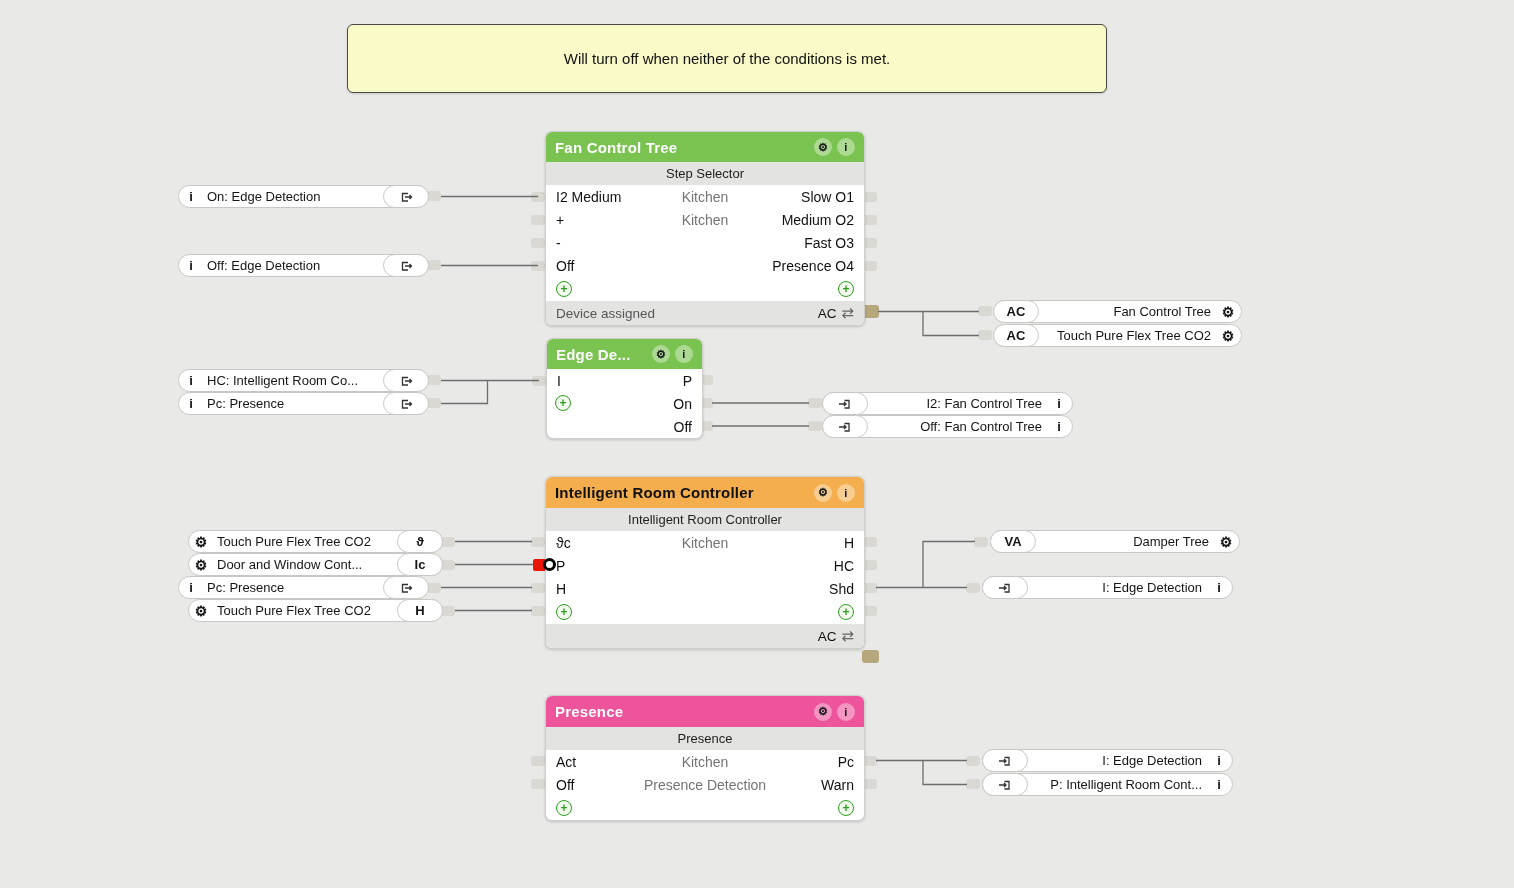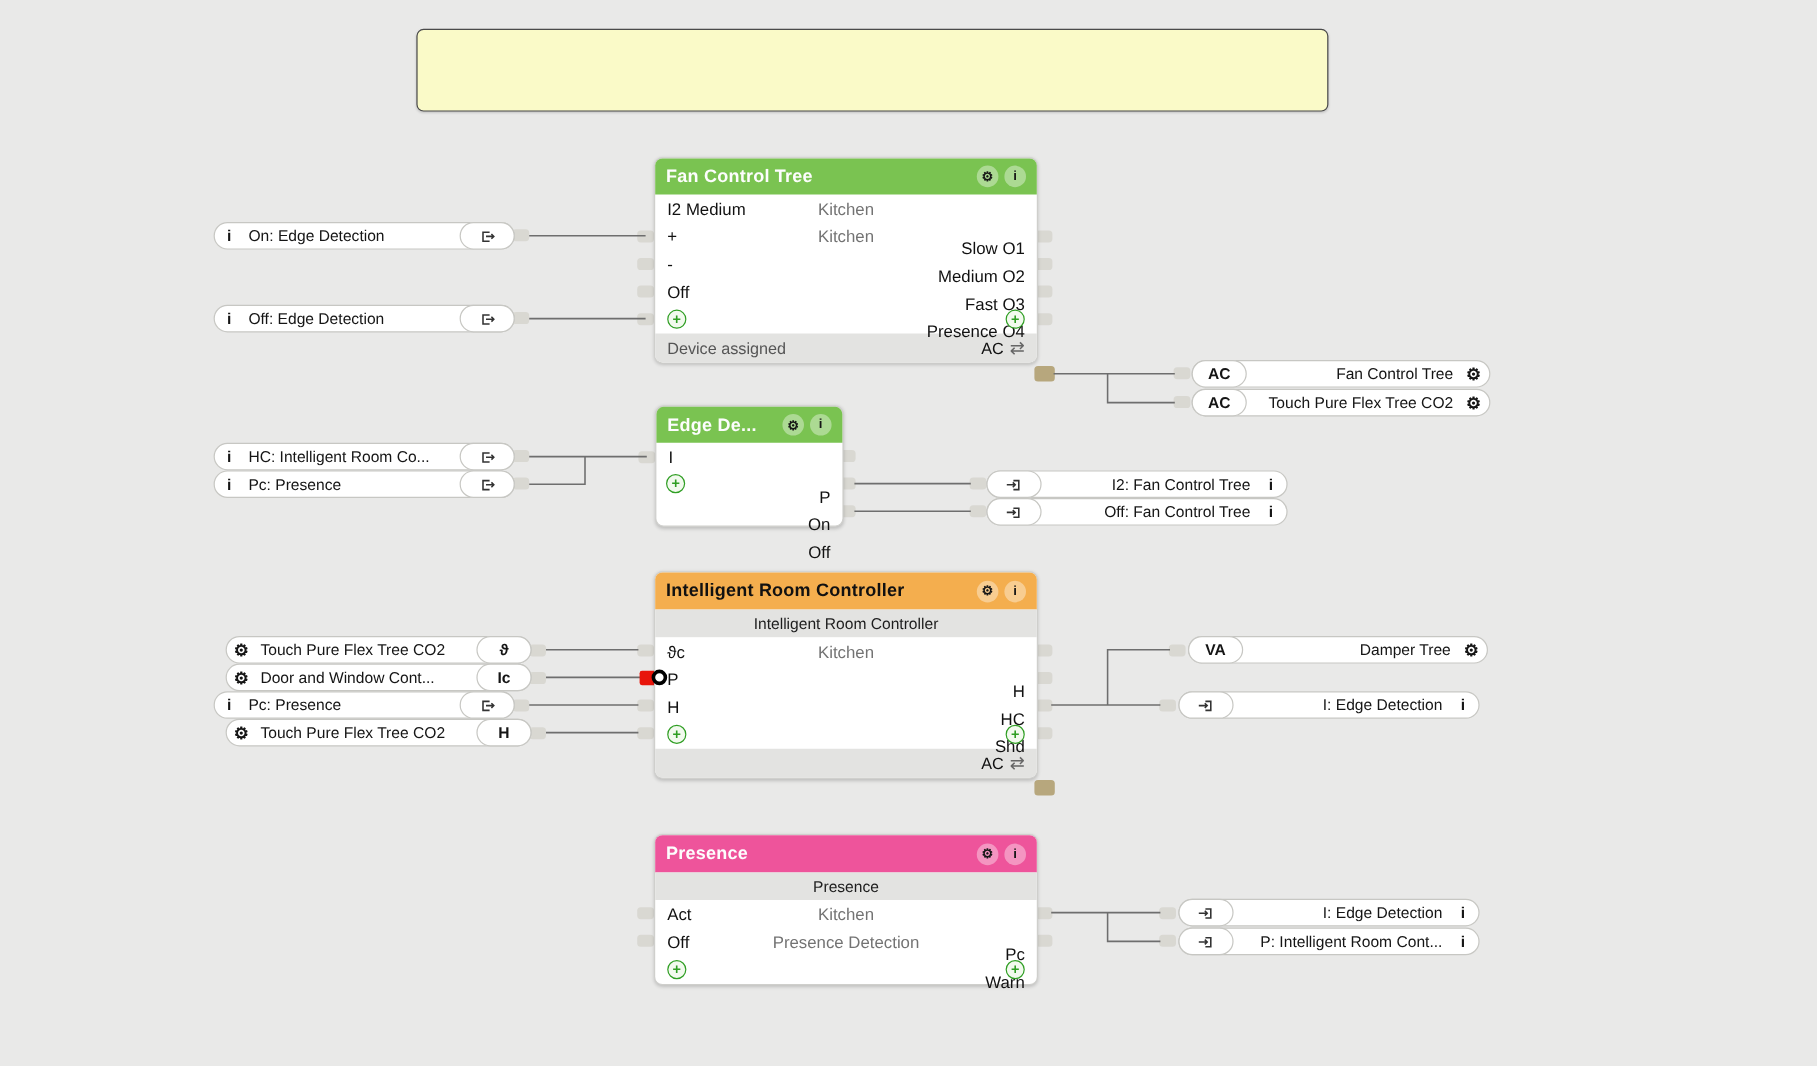--- a/index.html
+++ b/index.html
@@ -31,21 +31,21 @@
   .bh.pink{background:#ee549b;color:#fdfdfd;}
   .bt{flex:1;white-space:nowrap;overflow:hidden;text-overflow:ellipsis;}
   .hic{width:18px;height:18px;border-radius:50%;background:rgba(255,255,255,.38);
        display:flex;align-items:center;justify-content:center;
        font-size:11px;font-weight:700;color:#161616;margin-left:5px;flex:0 0 auto;cursor:pointer;}
   .bsub{height:23px;background:#e3e3e1;display:flex;align-items:center;justify-content:center;
         font-size:13px;color:#1d1d1d;}
   .brow{position:relative;height:23px;font-size:14px;color:#111;}
   .bl{position:absolute;left:10px;top:50%;transform:translateY(-50%);white-space:nowrap;}
   .bc{position:absolute;left:0;right:0;text-align:center;top:50%;transform:translateY(-50%);color:#737373;}
-  .br{position:absolute;right:10px;top:50%;transform:translateY(-50%);white-space:nowrap;margin-top:33px;}
+  .br{position:absolute;right:10px;top:50%;transform:translateY(-50%);white-space:nowrap;}
   .prow{position:relative;height:24px;}
   .plus{position:absolute;left:10px;top:4px;width:14px;height:14px;border:1.5px solid #2f9e23;
         border-radius:50%;color:#2f9e23;background:#f2faee;display:flex;align-items:center;
         justify-content:center;font-size:12px;font-weight:700;line-height:1;box-sizing:content-box;cursor:pointer;}
   .plus.r{left:auto;right:10px;}
   .plus.inrow{position:absolute;left:8px;top:3px;}
   .bfoot{height:24px;background:#e3e3e1;border-radius:0 0 6px 6px;display:flex;align-items:center;
          justify-content:space-between;padding:0 10px;font-size:13.5px;color:#555;gap:19px;}
   .acwrap{display:flex;align-items:center;gap:5px;color:#111;margin-left:auto;}
   .swap{color:#666;font-size:15px;}
@@ -64,20 +64,21 @@
   .pill .trail{width:26px;text-align:center;font-weight:700;font-size:13px;flex:0 0 auto;}
   .pill .trail.gear{font-size:14px;}
   .icn{display:block;}
 </style>
 </head>
 <body>
 
 <div id="canvas">
 
   <div class="note">
+    <div>Will turn off when neither of the conditions is met.</div>
   </div>
 
   <svg class="wires" width="1514" height="888">
     <g fill="none" stroke="#6e6e6e" stroke-width="1.3">
       <polyline points="441,196.5 538,196.5"></polyline>
       <polyline points="441,265.5 538,265.5"></polyline>
       <polyline points="441,380.5 539,380.5"></polyline>
       <polyline points="441,403.5 487.5,403.5 487.5,380.5"></polyline>
       <polyline points="712,403 809,403"></polyline>
       <polyline points="712,426 809,426"></polyline>
@@ -141,20 +142,21 @@
   <div class="nub" style="left:966px;top:583px"></div>
   <div class="nub" style="left:966px;top:756px"></div>
   <div class="nub" style="left:966px;top:779px"></div>
 
   <div class="block" style="left:545px;top:131px;width:320px">
     <div class="bh green">
       <span class="bt">Fan Control Tree</span>
       <span class="hic">⚙</span>
       <span class="hic">i</span>
     </div>
+    <div class="bsub">Step Selector</div>
     <div class="brow">
       <span class="bl">I2 Medium</span>
       <span class="bc">Kitchen</span>
       <span class="br">Slow O1</span>
     </div>
     <div class="brow">
       <span class="bl">+</span>
       <span class="bc">Kitchen</span>
       <span class="br">Medium O2</span>
     </div>

